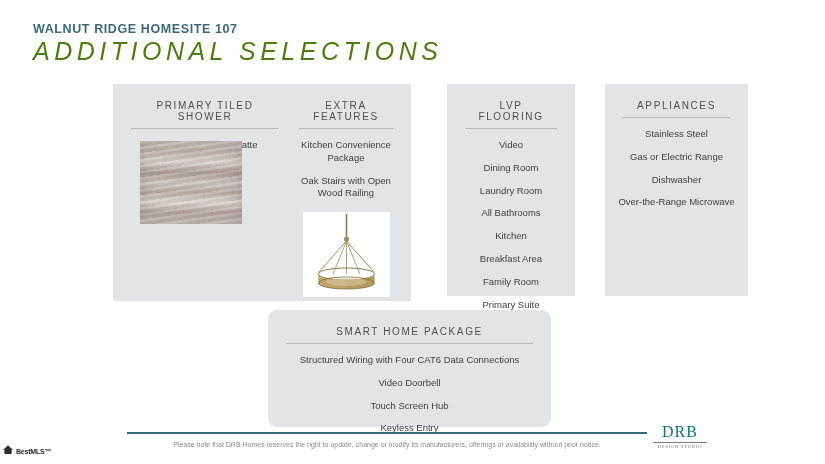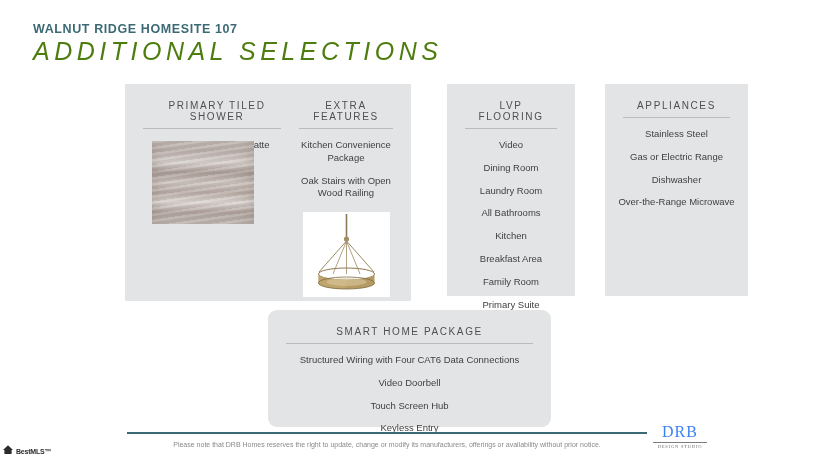--- a/index.html
+++ b/index.html
@@ -62,21 +62,21 @@
     text-align: center;
   }
   .card-items li {
     font-size: 9.5px;
     color: #3f3f3f;
     line-height: 1.35;
     margin-bottom: 10px;
   }
 
   
-  #card-shower   { left: 125px; top: 84px;  width: 184px; height: 217px; }
+  #card-shower   { left: 113px; top: 84px;  width: 184px; height: 217px; }
   #card-extra    { left: 281px; top: 84px;  width: 130px; height: 217px; }
   #card-lvp      { left: 447px; top: 84px;  width: 128px; height: 212px; }
   #card-appl     { left: 605px; top: 84px;  width: 143px; height: 212px; }
   #card-smart    { left: 268px; top: 310px; width: 283px; height: 117px; border-radius: 9px; }
 
   
   .swatch {
     position: absolute;
     left: 27px;
     top: 57px;
@@ -143,21 +143,21 @@
     position: absolute;
     left: 650px;
     top: 424px;
     text-align: center;
     width: 60px;
   }
   .drb-logo .drb-main {
     font-family: "Liberation Serif", serif;
     font-size: 16px;
     letter-spacing: 1px;
-    color: #3b82f6;
+    color: #0f766e;
     line-height: 1;
   }
   .drb-logo .drb-rule {
     width: 54px;
     height: 1px;
     background: #7d7d7d;
     margin: 2px auto 1px auto;
   }
   .drb-logo .drb-sub {
     font-family: "Liberation Serif", serif;

